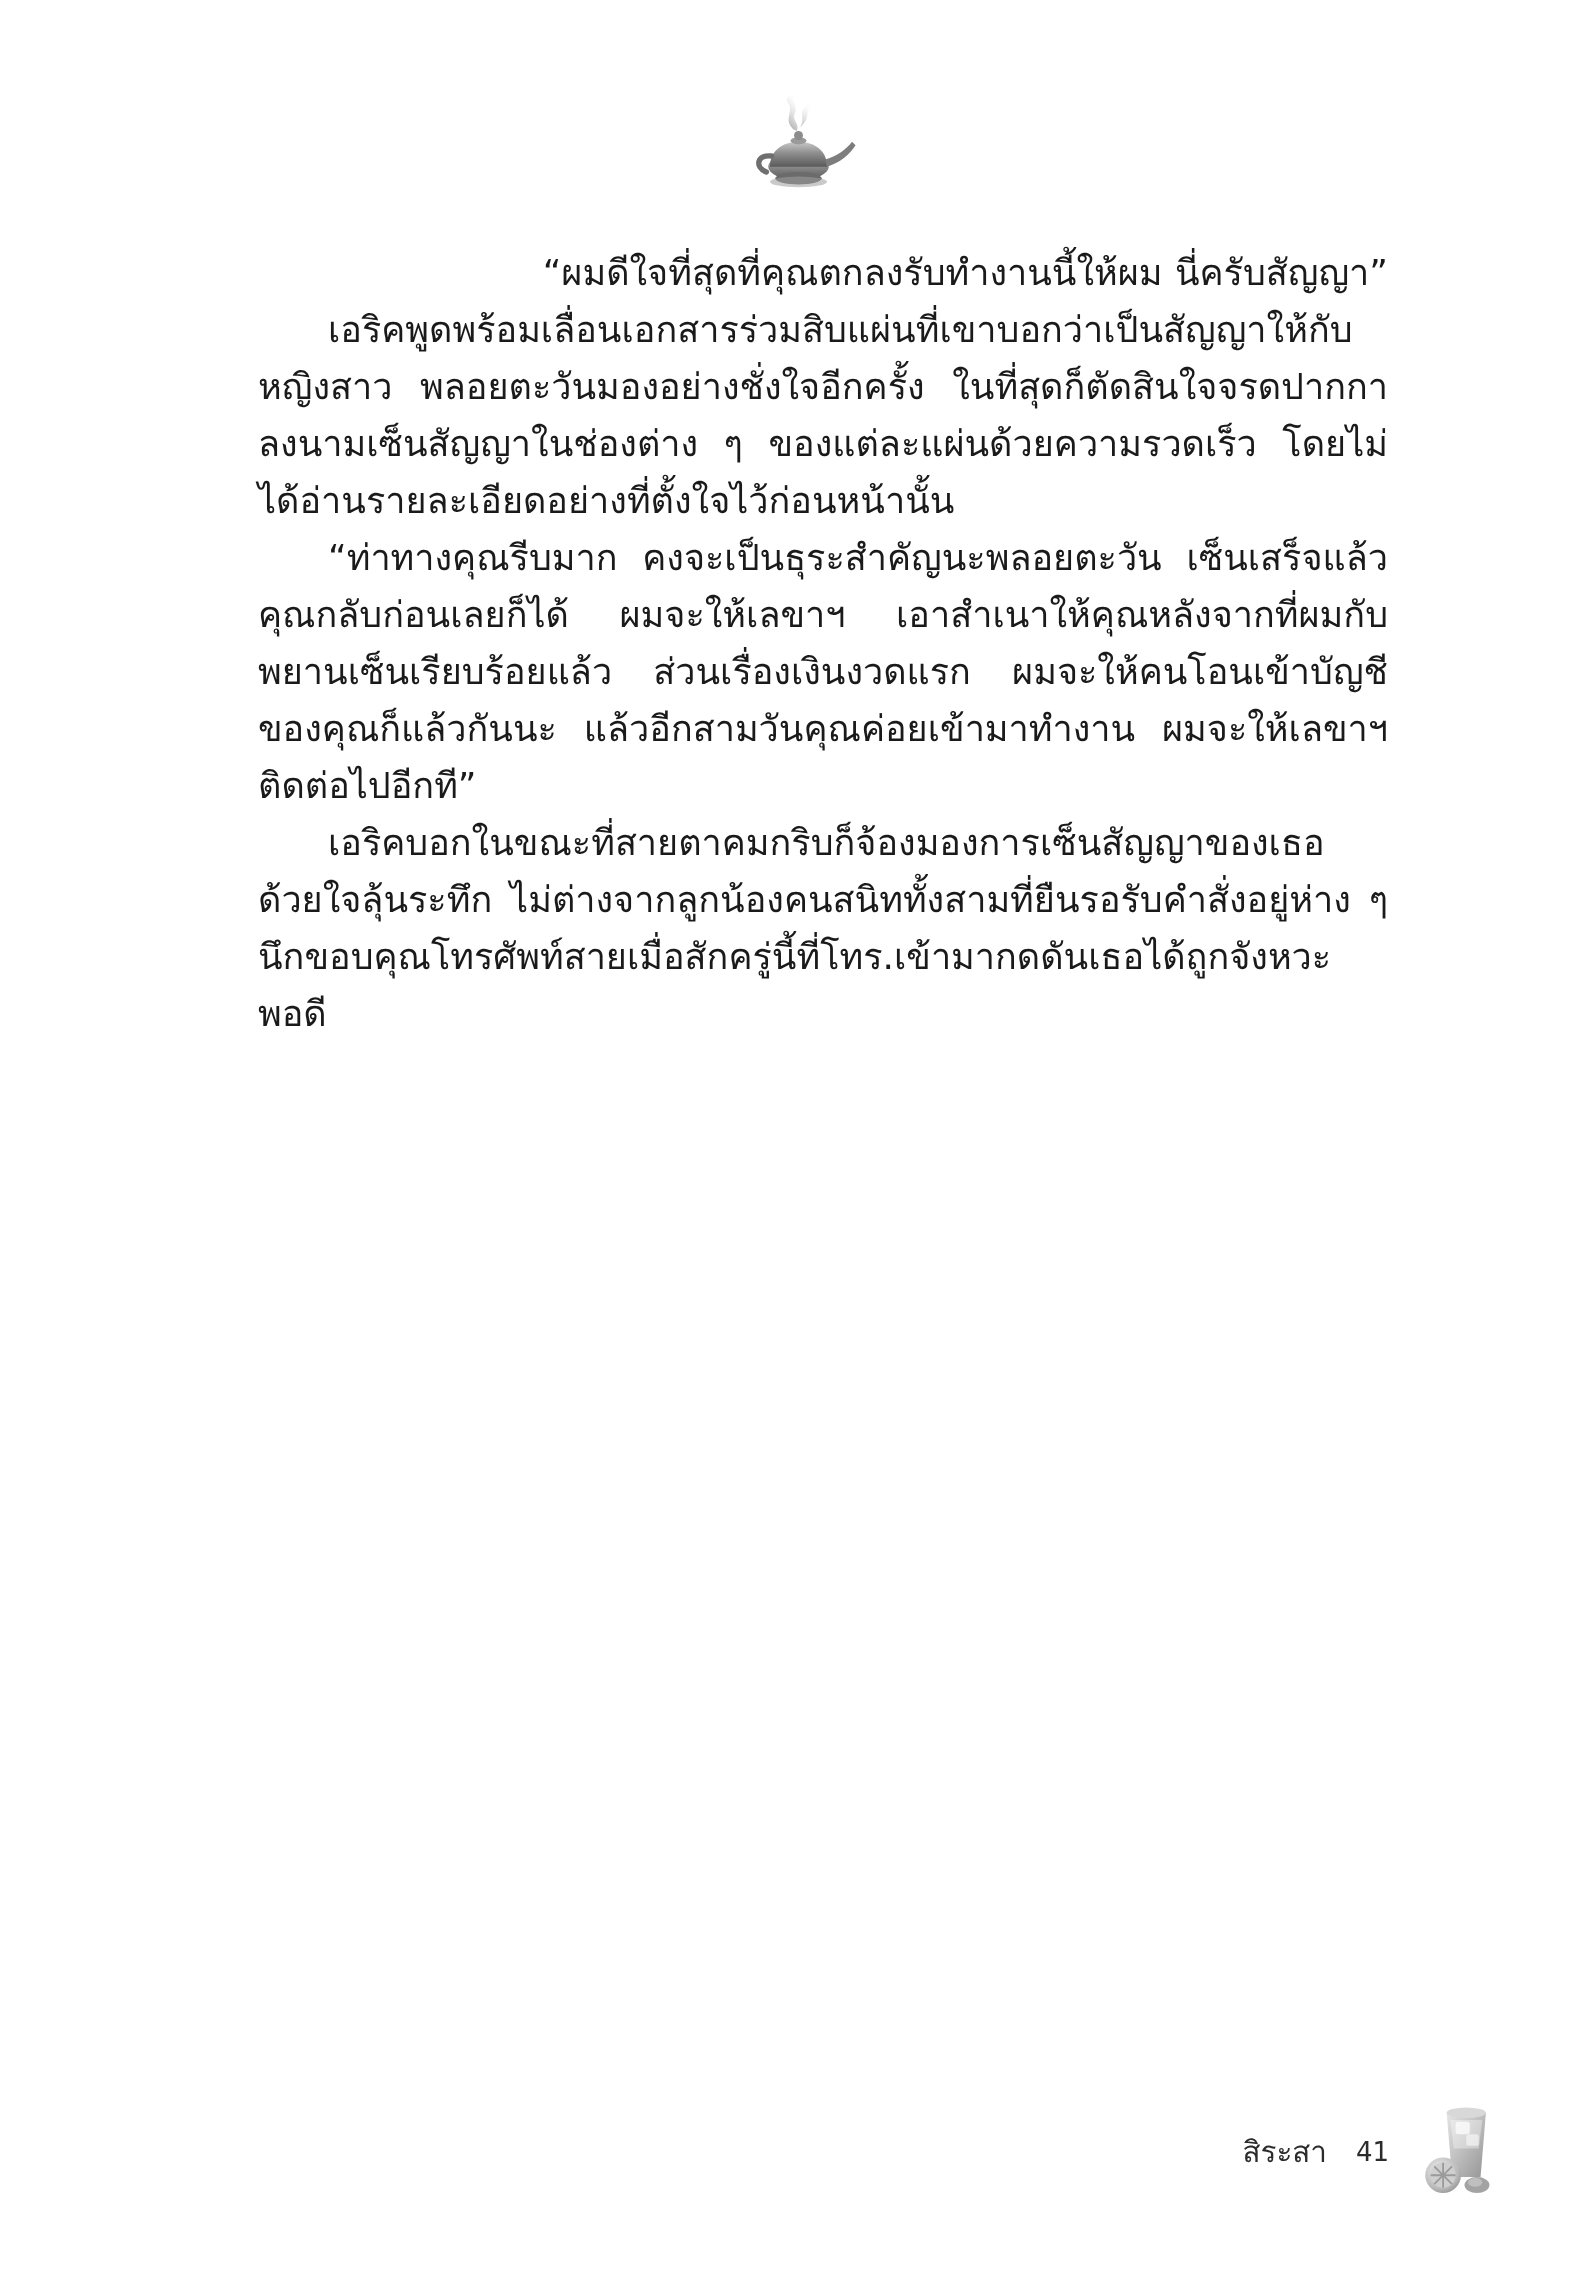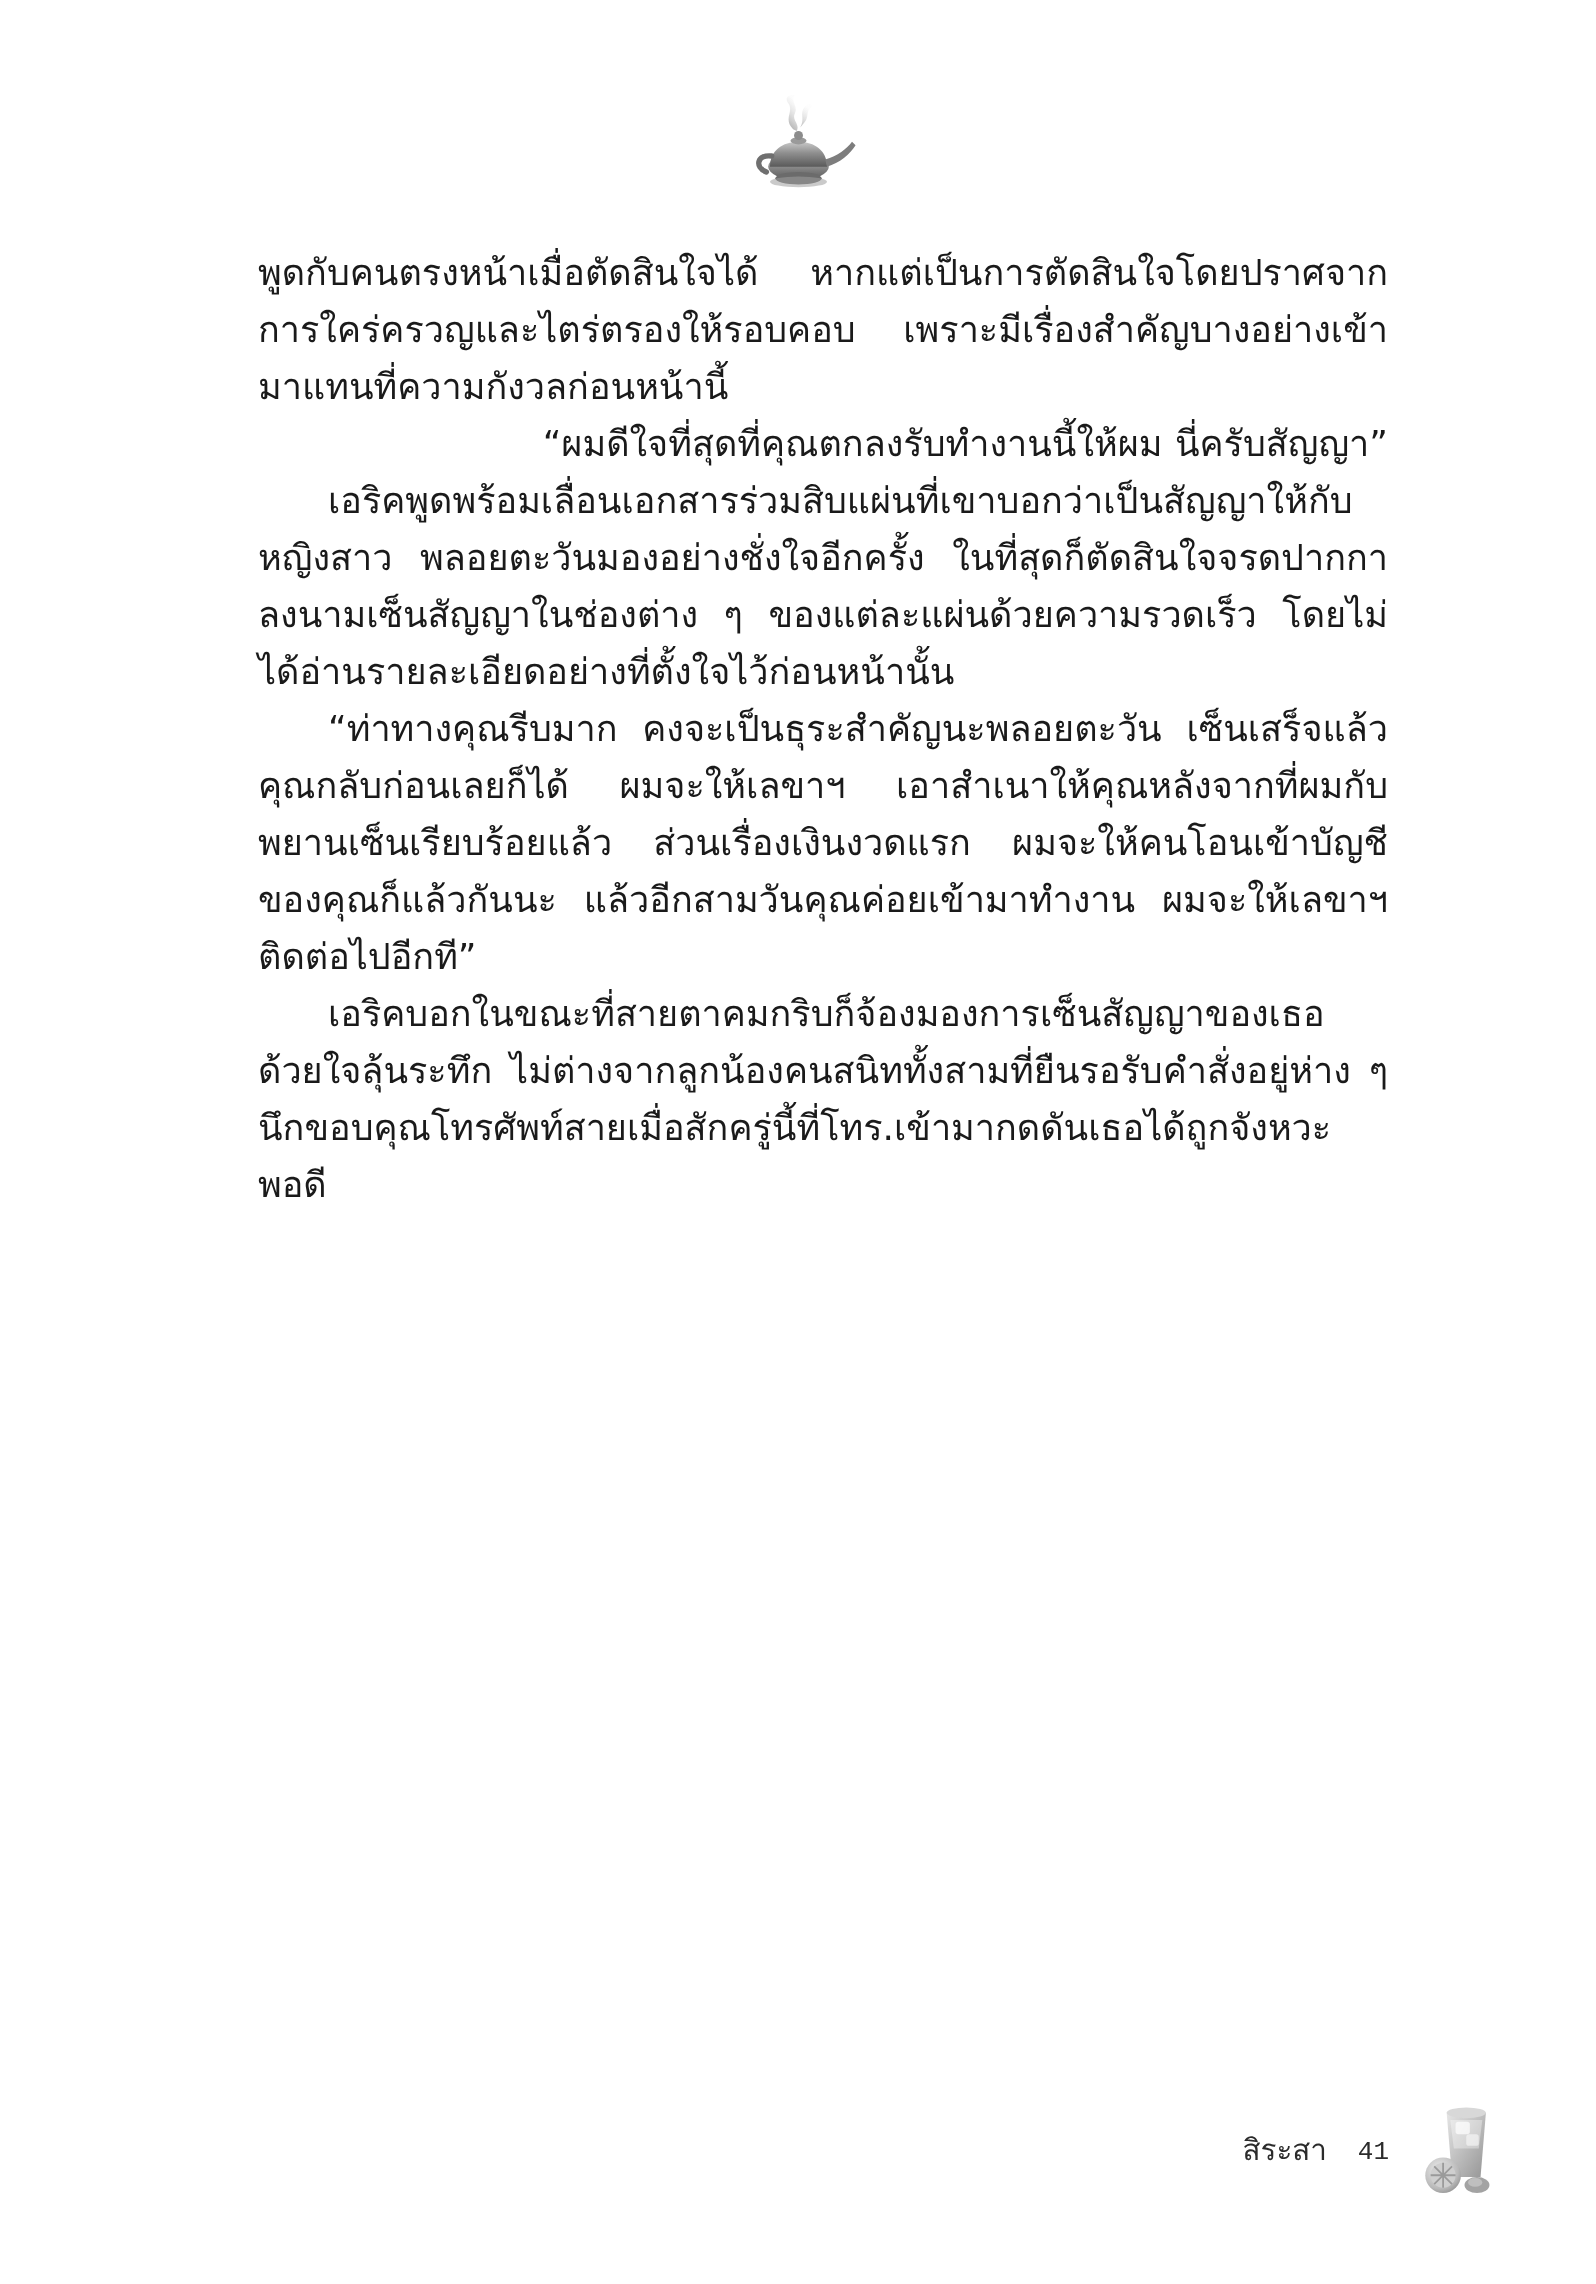--- a/index.html
+++ b/index.html
@@ -72,21 +72,20 @@
     width: 100%;
     height: 134px;
   }
   .footer-inner {
     position: absolute;
     right: 208px;
     bottom: 18px;
     display: flex;
     align-items: flex-end;
     gap: 23px;
-    font-family: Liberation Mono, monospace;
   }
   .footer-author {
     font-size: 29.6px;
     color: #2b2b2b;
     line-height: 36px;
   }
   .footer-page {
     font-size: 26px;
     color: #2b2b2b;
     line-height: 36px;
@@ -135,21 +134,20 @@
         <ellipse cx="80" cy="57" rx="9" ry="4" fill="#9a9a9a"></ellipse>
         <circle cx="80" cy="51" r="5" fill="#8c8c8c"></circle>
 
         <ellipse cx="80" cy="99" rx="26" ry="7" fill="#6b6b6b"></ellipse>
         <ellipse cx="80" cy="103" rx="32" ry="6" fill="#9e9e9e" opacity="0.55"></ellipse>
       </svg>
     </div>
   </div>
 
   <div class="content">
-    <p class="para">พูดกับคนตรงหน้าเมื่อตัดสินใจได้ หากแต่เป็นการตัดสินใจโดยปราศจากการใคร่ครวญและไตร่ตรองให้รอบคอบ เพราะมีเรื่องสำคัญบางอย่างเข้ามาแทนที่ความกังวลก่อนหน้านี้</p>
     <p class="para indent last-line-left">“ผมดีใจที่สุดที่คุณตกลงรับทำงานนี้ให้ผม นี่ครับสัญญา”</p>
     <p class="para indent">เอริคพูดพร้อมเลื่อนเอกสารร่วมสิบแผ่นที่เขาบอกว่าเป็นสัญญาให้กับหญิงสาว พลอยตะวันมองอย่างชั่งใจอีกครั้ง ในที่สุดก็ตัดสินใจจรดปากกาลงนามเซ็นสัญญาในช่องต่าง ๆ ของแต่ละแผ่นด้วยความรวดเร็ว โดยไม่ได้อ่านรายละเอียดอย่างที่ตั้งใจไว้ก่อนหน้านั้น</p>
     <p class="para indent">“ท่าทางคุณรีบมาก คงจะเป็นธุระสำคัญนะพลอยตะวัน เซ็นเสร็จแล้วคุณกลับก่อนเลยก็ได้ ผมจะให้เลขาฯ เอาสำเนาให้คุณหลังจากที่ผมกับพยานเซ็นเรียบร้อยแล้ว ส่วนเรื่องเงินงวดแรก ผมจะให้คนโอนเข้าบัญชีของคุณก็แล้วกันนะ แล้วอีกสามวันคุณค่อยเข้ามาทำงาน ผมจะให้เลขาฯ ติดต่อไปอีกที”</p>
     <p class="para indent">เอริคบอกในขณะที่สายตาคมกริบก็จ้องมองการเซ็นสัญญาของเธอด้วยใจลุ้นระทึก ไม่ต่างจากลูกน้องคนสนิททั้งสามที่ยืนรอรับคำสั่งอยู่ห่าง ๆ นึกขอบคุณโทรศัพท์สายเมื่อสักครู่นี้ที่โทร.เข้ามากดดันเธอได้ถูกจังหวะพอดี</p>
   </div>
 
   <div class="footer">
     <div class="footer-inner">
       <span class="footer-author">สิระสา</span>
       <span class="footer-page">41</span>

